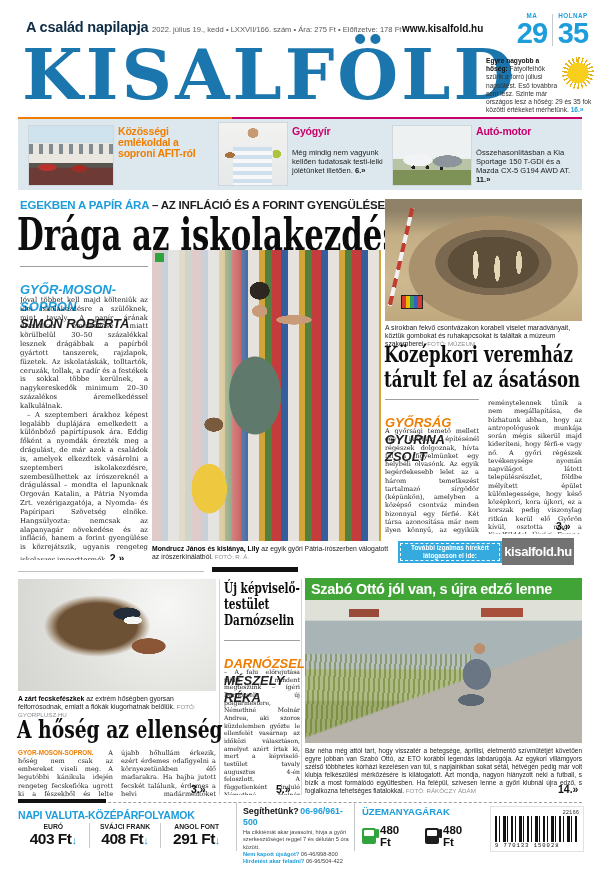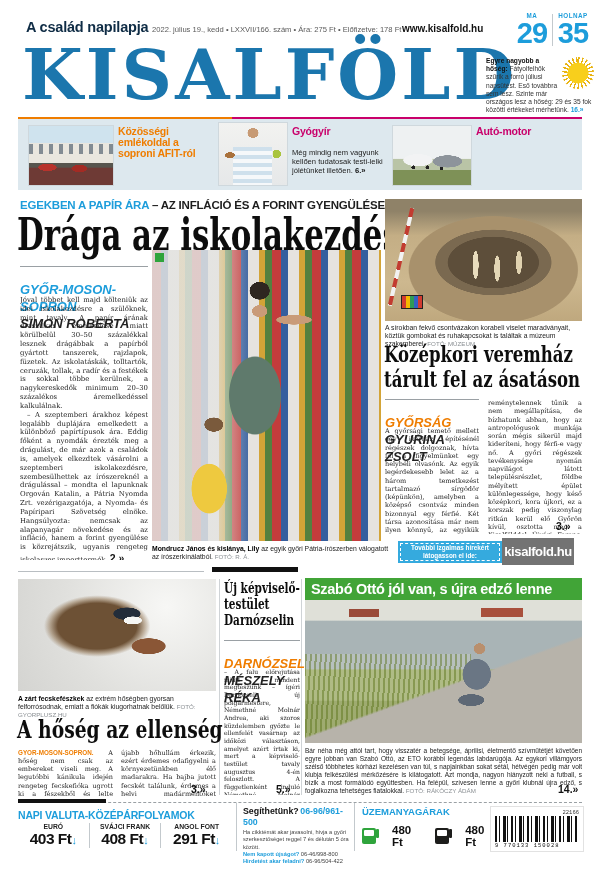--- a/index.html
+++ b/index.html
@@ -169,21 +169,21 @@
   .fx-label{display:block;font-size:6.8px;font-weight:bold;color:#222;}
   .fx-value{font-size:15.5px;font-weight:bold;color:#111;letter-spacing:-.5px;}
   .fx-arrow{font-size:11px;font-weight:bold;color:#1d9ddb;}
   .helpv{left:236px;top:803px;width:1px;height:48px;background:#c3c9cd;}
   .help{left:243px;top:806px;width:106px;font-size:5.7px;line-height:1.3;color:#444;}
   .help .h-title{font-size:8.8px;font-weight:bold;color:#111;}
   .help .h-phone{font-size:8.8px;font-weight:bold;color:#1d9ddb;}
   .help .h-label{font-weight:bold;color:#1d9ddb;}
   .fuelv{left:354px;top:803px;width:1px;height:48px;background:#c3c9cd;}
   .fuel-title{left:362px;top:806px;font-size:9.5px;font-weight:bold;color:#1d9ddb;}
-  .fuel-row{left:362px;top:824px;width:122px;display:flex;align-items:center;gap:16px;}
+  .fuel-row{left:362px;top:824px;width:122px;display:flex;align-items:center;gap:4px;}
   .pump{width:14px;height:16px;border-radius:2px;background:#2fa43c;position:relative;display:inline-block;flex:none;}
   .pump::before{content:"";position:absolute;left:2px;top:2px;right:2px;height:6px;background:#fff;border-radius:1px;}
   .pump::after{content:"";position:absolute;right:-3px;top:1px;width:3px;height:9px;background:inherit;border-radius:1px;}
   .pump.dark{background:#1d1d1b;}
   .fuel-val{font-size:11.5px;font-weight:bold;color:#111;margin-right:8px;}
   .barcode{left:490px;top:806px;width:94px;height:46px;background:#fff;border:1px solid #e2e2e2;padding:2px 4px;box-sizing:border-box;}
   .bc-num{display:block;text-align:right;font-size:5.5px;color:#333;font-family:"Liberation Mono",monospace;}
   .bc-bars{height:26px;background:repeating-linear-gradient(90deg,#111 0 2px,#fff 2px 4px,#111 4px 5px,#fff 5px 8px,#111 8px 11px,#fff 11px 12px,#111 12px 13px,#fff 13px 16px);}
   .bc-digits{display:block;font-size:5.5px;color:#111;font-family:"Liberation Mono",monospace;letter-spacing:1px;}
 </style>
@@ -228,20 +228,21 @@
 
   <div class="abs tpic" id="t2pic"></div>
   <div class="abs" id="t2txt">
     <div class="teaser-title t-magenta">Gyógyír</div>
     <div class="teaser-text"><span>Még mindig nem vagyunk kellően tudatosak testi-lelki jólétünket illetően.</span> <span class="tref">6.»</span></div>
   </div>
 
   <div class="abs tpic" id="t3pic"></div>
   <div class="abs" id="t3txt">
     <div class="teaser-title t-magenta">Autó-motor</div>
+    <div class="teaser-text"><span>Összehasonlításban a Kia Sportage 150 T-GDI és a Mazda CX-5 G194 AWD AT.</span> <span class="tref">11.»</span></div>
   </div>
 
   <div class="abs kicker">
     <span class="hi">EGEKBEN A PAPÍR ÁRA</span><span class="rest"> – AZ INFLÁCIÓ ÉS A FORINT GYENGÜLÉSE IS KÖZREJÁTSZIK</span>
   </div>
   <div class="abs lead-hl">Drága az iskolakezdés</div>
 
   <div class="abs byline" id="lead-byline">
     <span class="loc-blue">GYŐR-MOSON-SOPRON</span>
     <span class="auth">SIMON ROBERTA</span>

